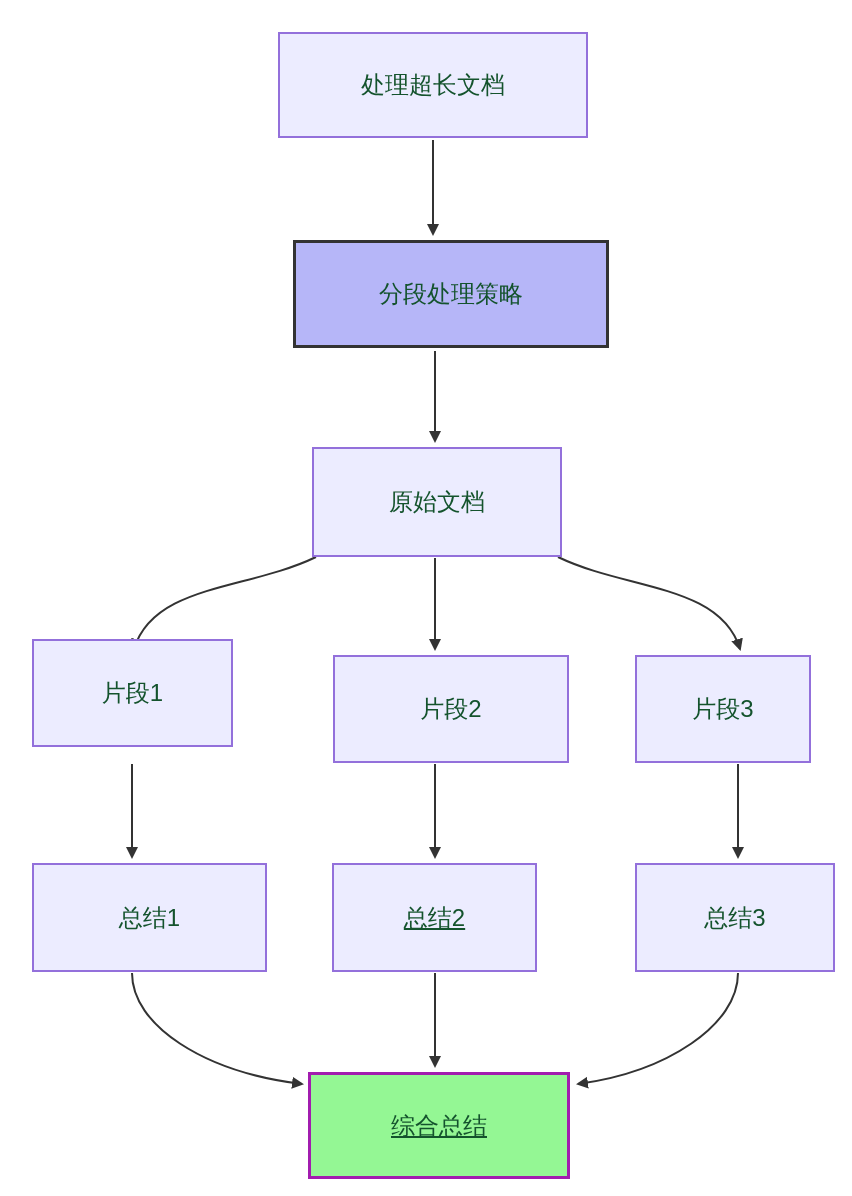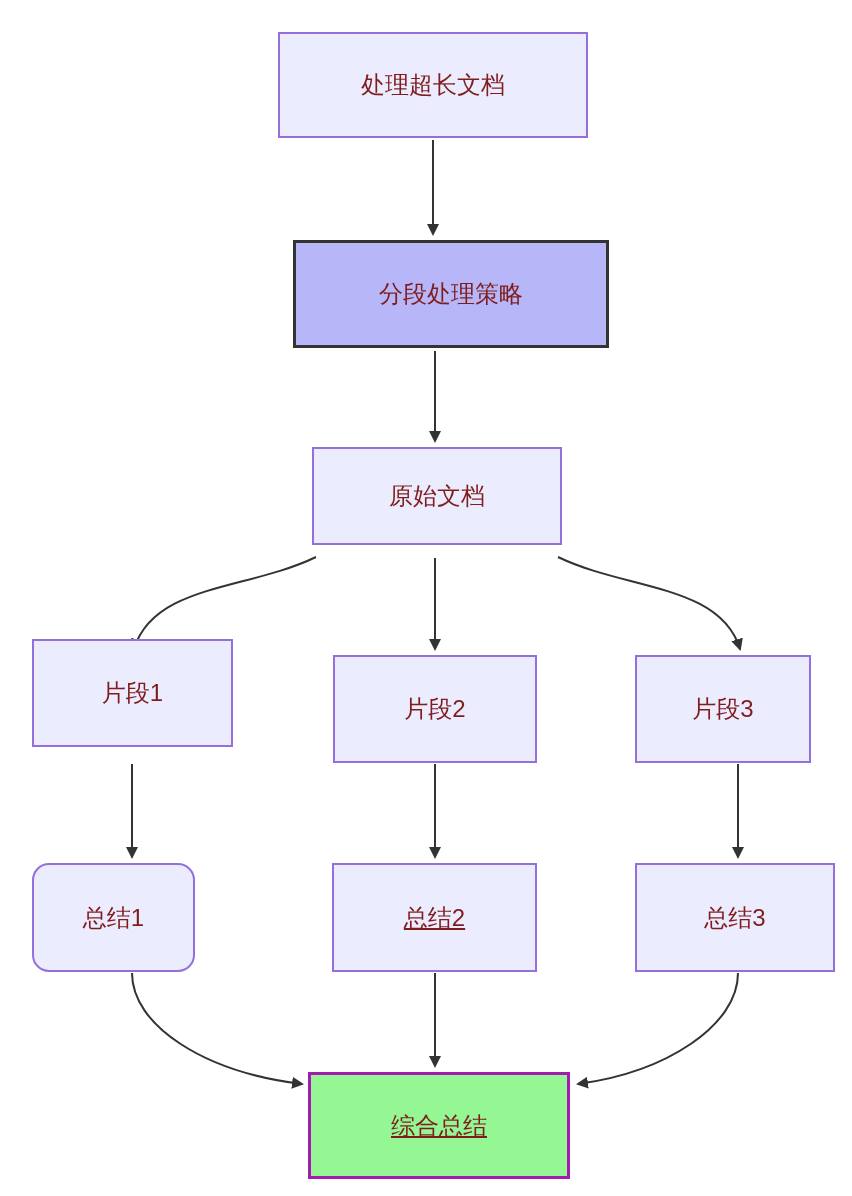--- a/index.html
+++ b/index.html
@@ -28,43 +28,43 @@
     stroke-width: 2px;
   }
   .node {
     position: absolute;
     box-sizing: border-box;
     display: flex;
     align-items: center;
     justify-content: center;
     background: #ececff;
     border: 2px solid #9370db;
-    color: #7f1d1d;
+    color: #14532d;
     font-size: 24px;
     line-height: 1.3;
     text-align: center;
     white-space: nowrap;
   }
   .node.highlight-purple {
     background: #b6b6f8;
     border: 3px solid #333333;
   }
   .node.highlight-green {
     background: #94f794;
     border: 3px solid #a21caf;
     text-decoration: underline;
   }
   
   #node-a  { left: 278px; top: 32px;   width: 310px; height: 106px; }
   #node-b  { left: 293px; top: 240px;  width: 316px; height: 108px; }
-  #node-c  { left: 312px; top: 447px;  width: 250px; height: 98px; }
+  #node-c  { left: 312px; top: 447px;  width: 250px; height: 110px; }
   #node-d1 { left: 32px;  top: 639px;  width: 201px; height: 108px; }
-  #node-d2 { left: 333px; top: 655px;  width: 204px; height: 108px; }
+  #node-d2 { left: 333px; top: 655px;  width: 236px; height: 108px; }
   #node-d3 { left: 635px; top: 655px;  width: 176px; height: 108px; }
-  #node-e1 { left: 32px;  top: 863px;  width: 163px; height: 109px; border-radius: 17px; }
+  #node-e1 { left: 32px;  top: 863px;  width: 235px; height: 109px; }
   #node-e2 { left: 332px; top: 863px;  width: 205px; height: 109px; text-decoration: underline; }
   #node-e3 { left: 635px; top: 863px;  width: 200px; height: 109px; }
   #node-f  { left: 308px; top: 1072px; width: 262px; height: 107px; }
 </style>
 </head>
 <body>
 
 <div class="canvas">
 
   <svg class="edge-layer" viewBox="0 0 852 1196" xmlns="http://www.w3.org/2000/svg">

